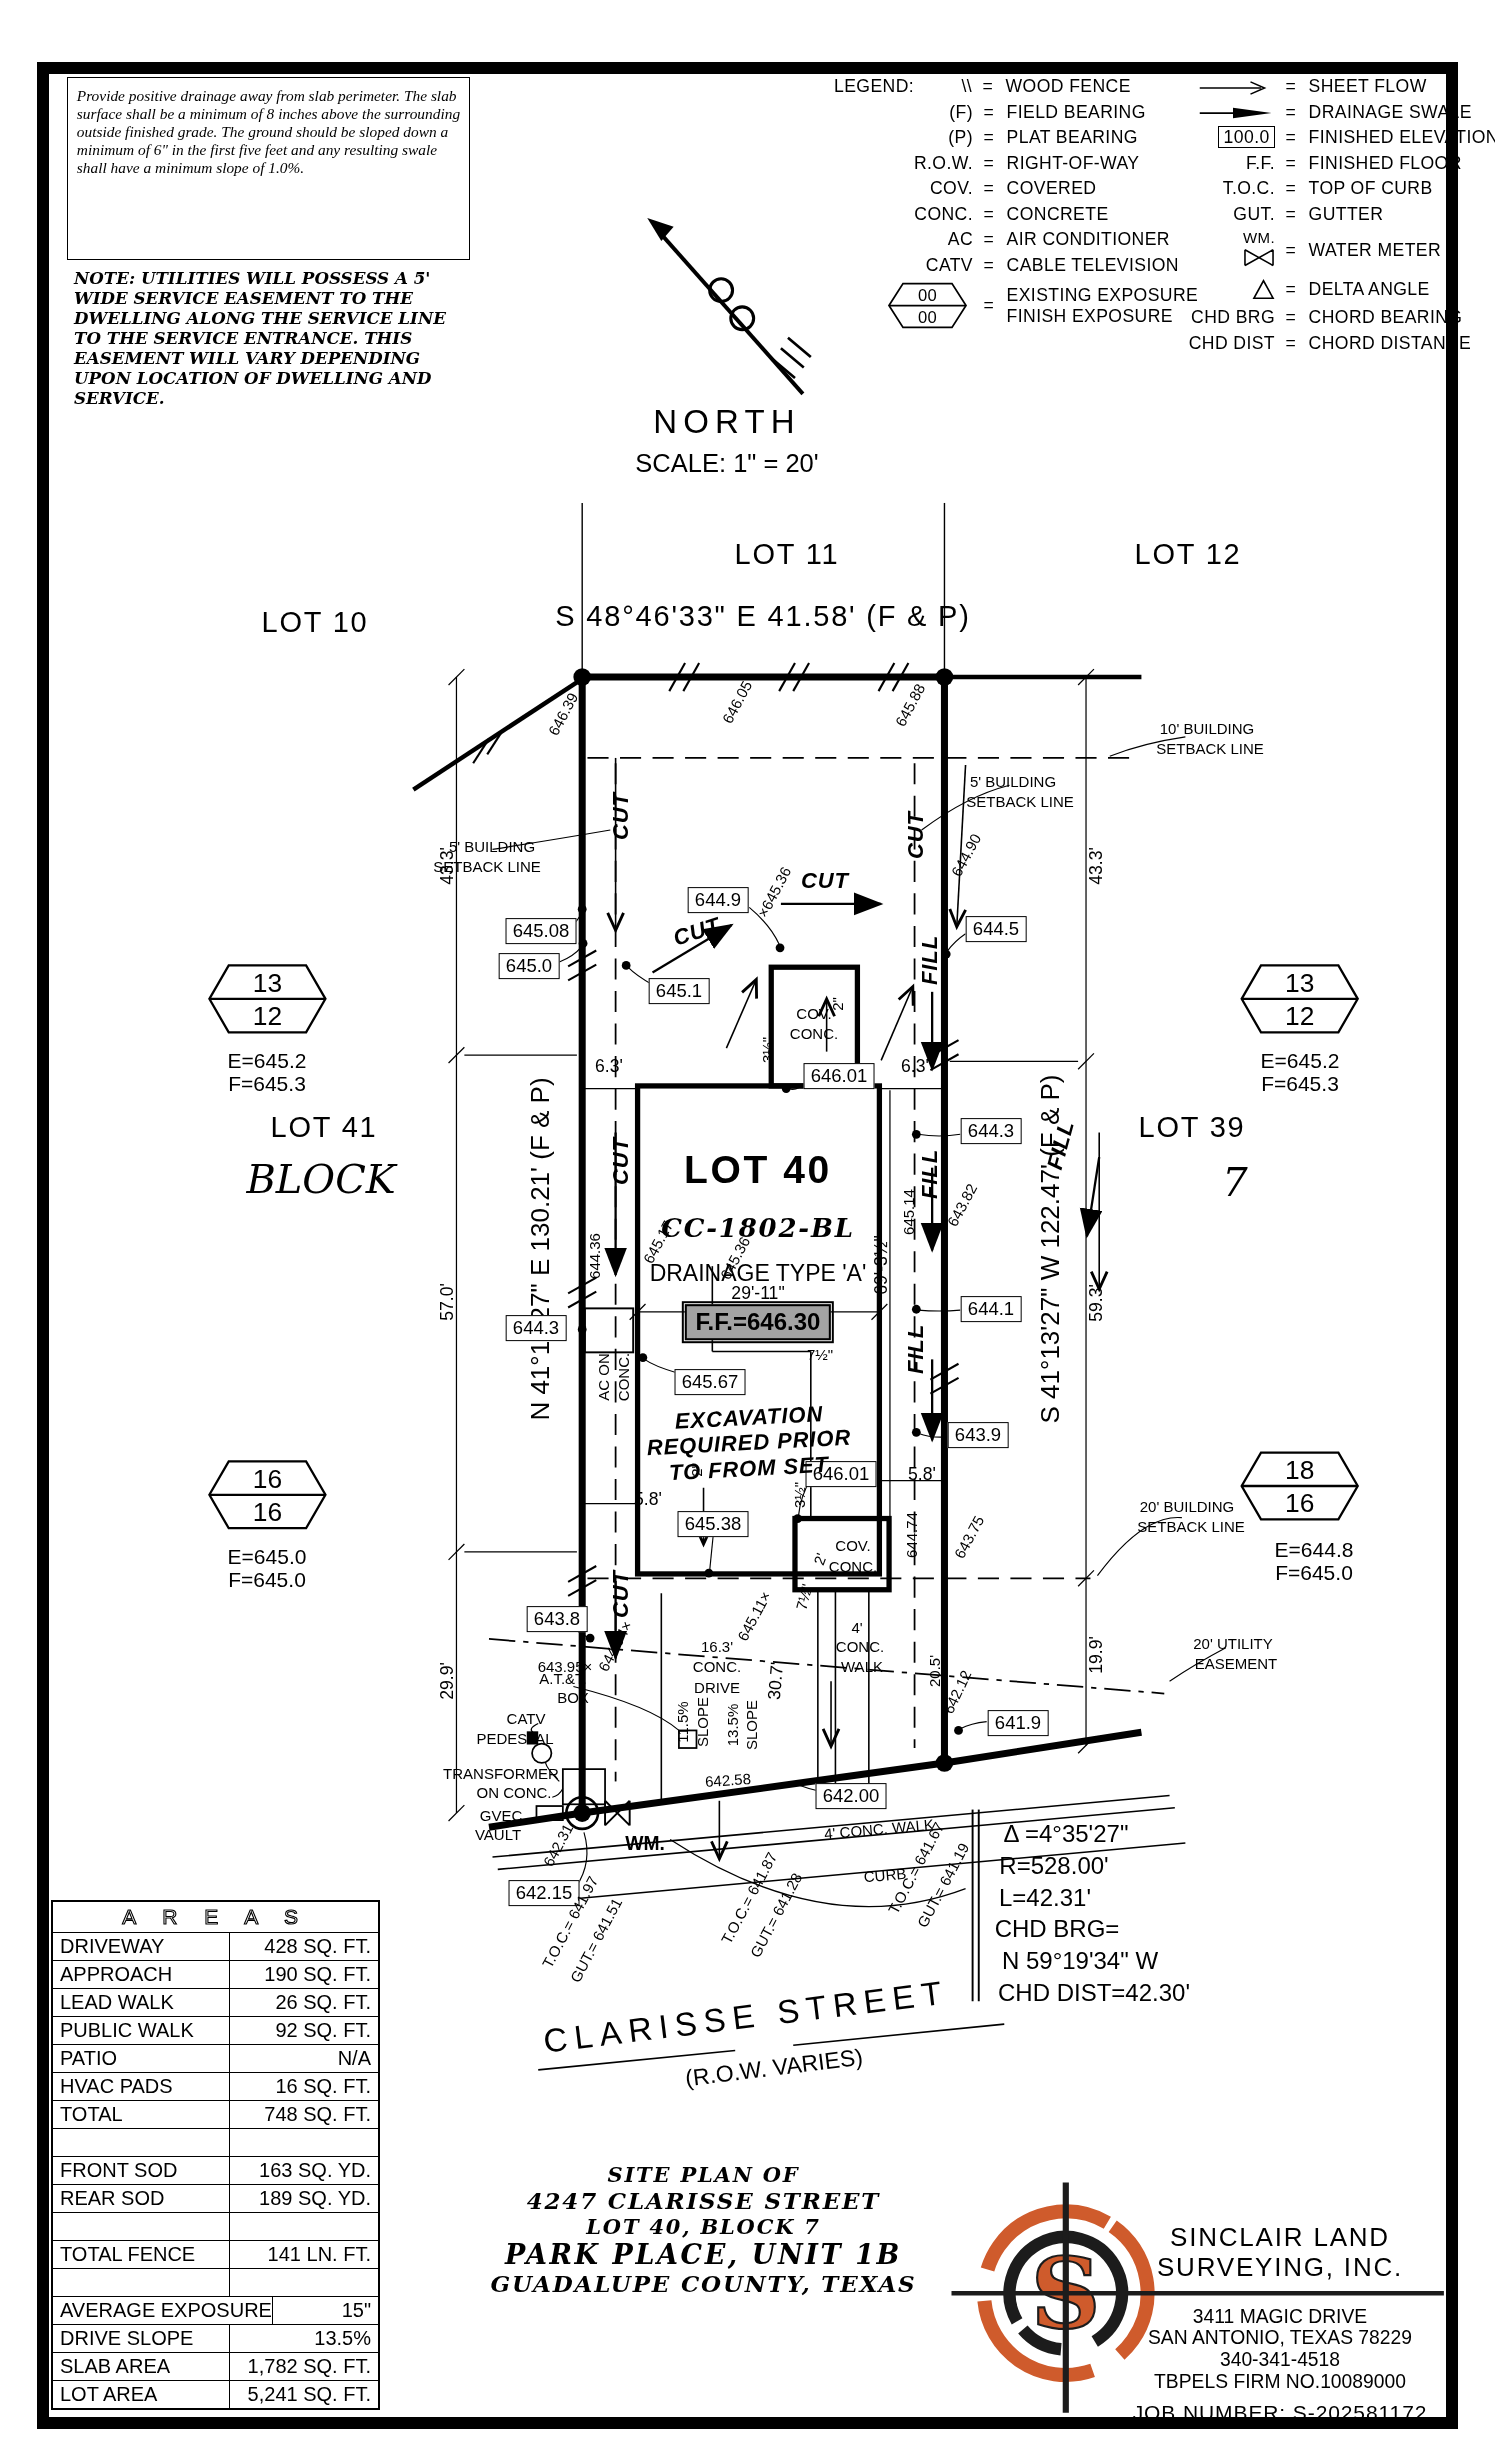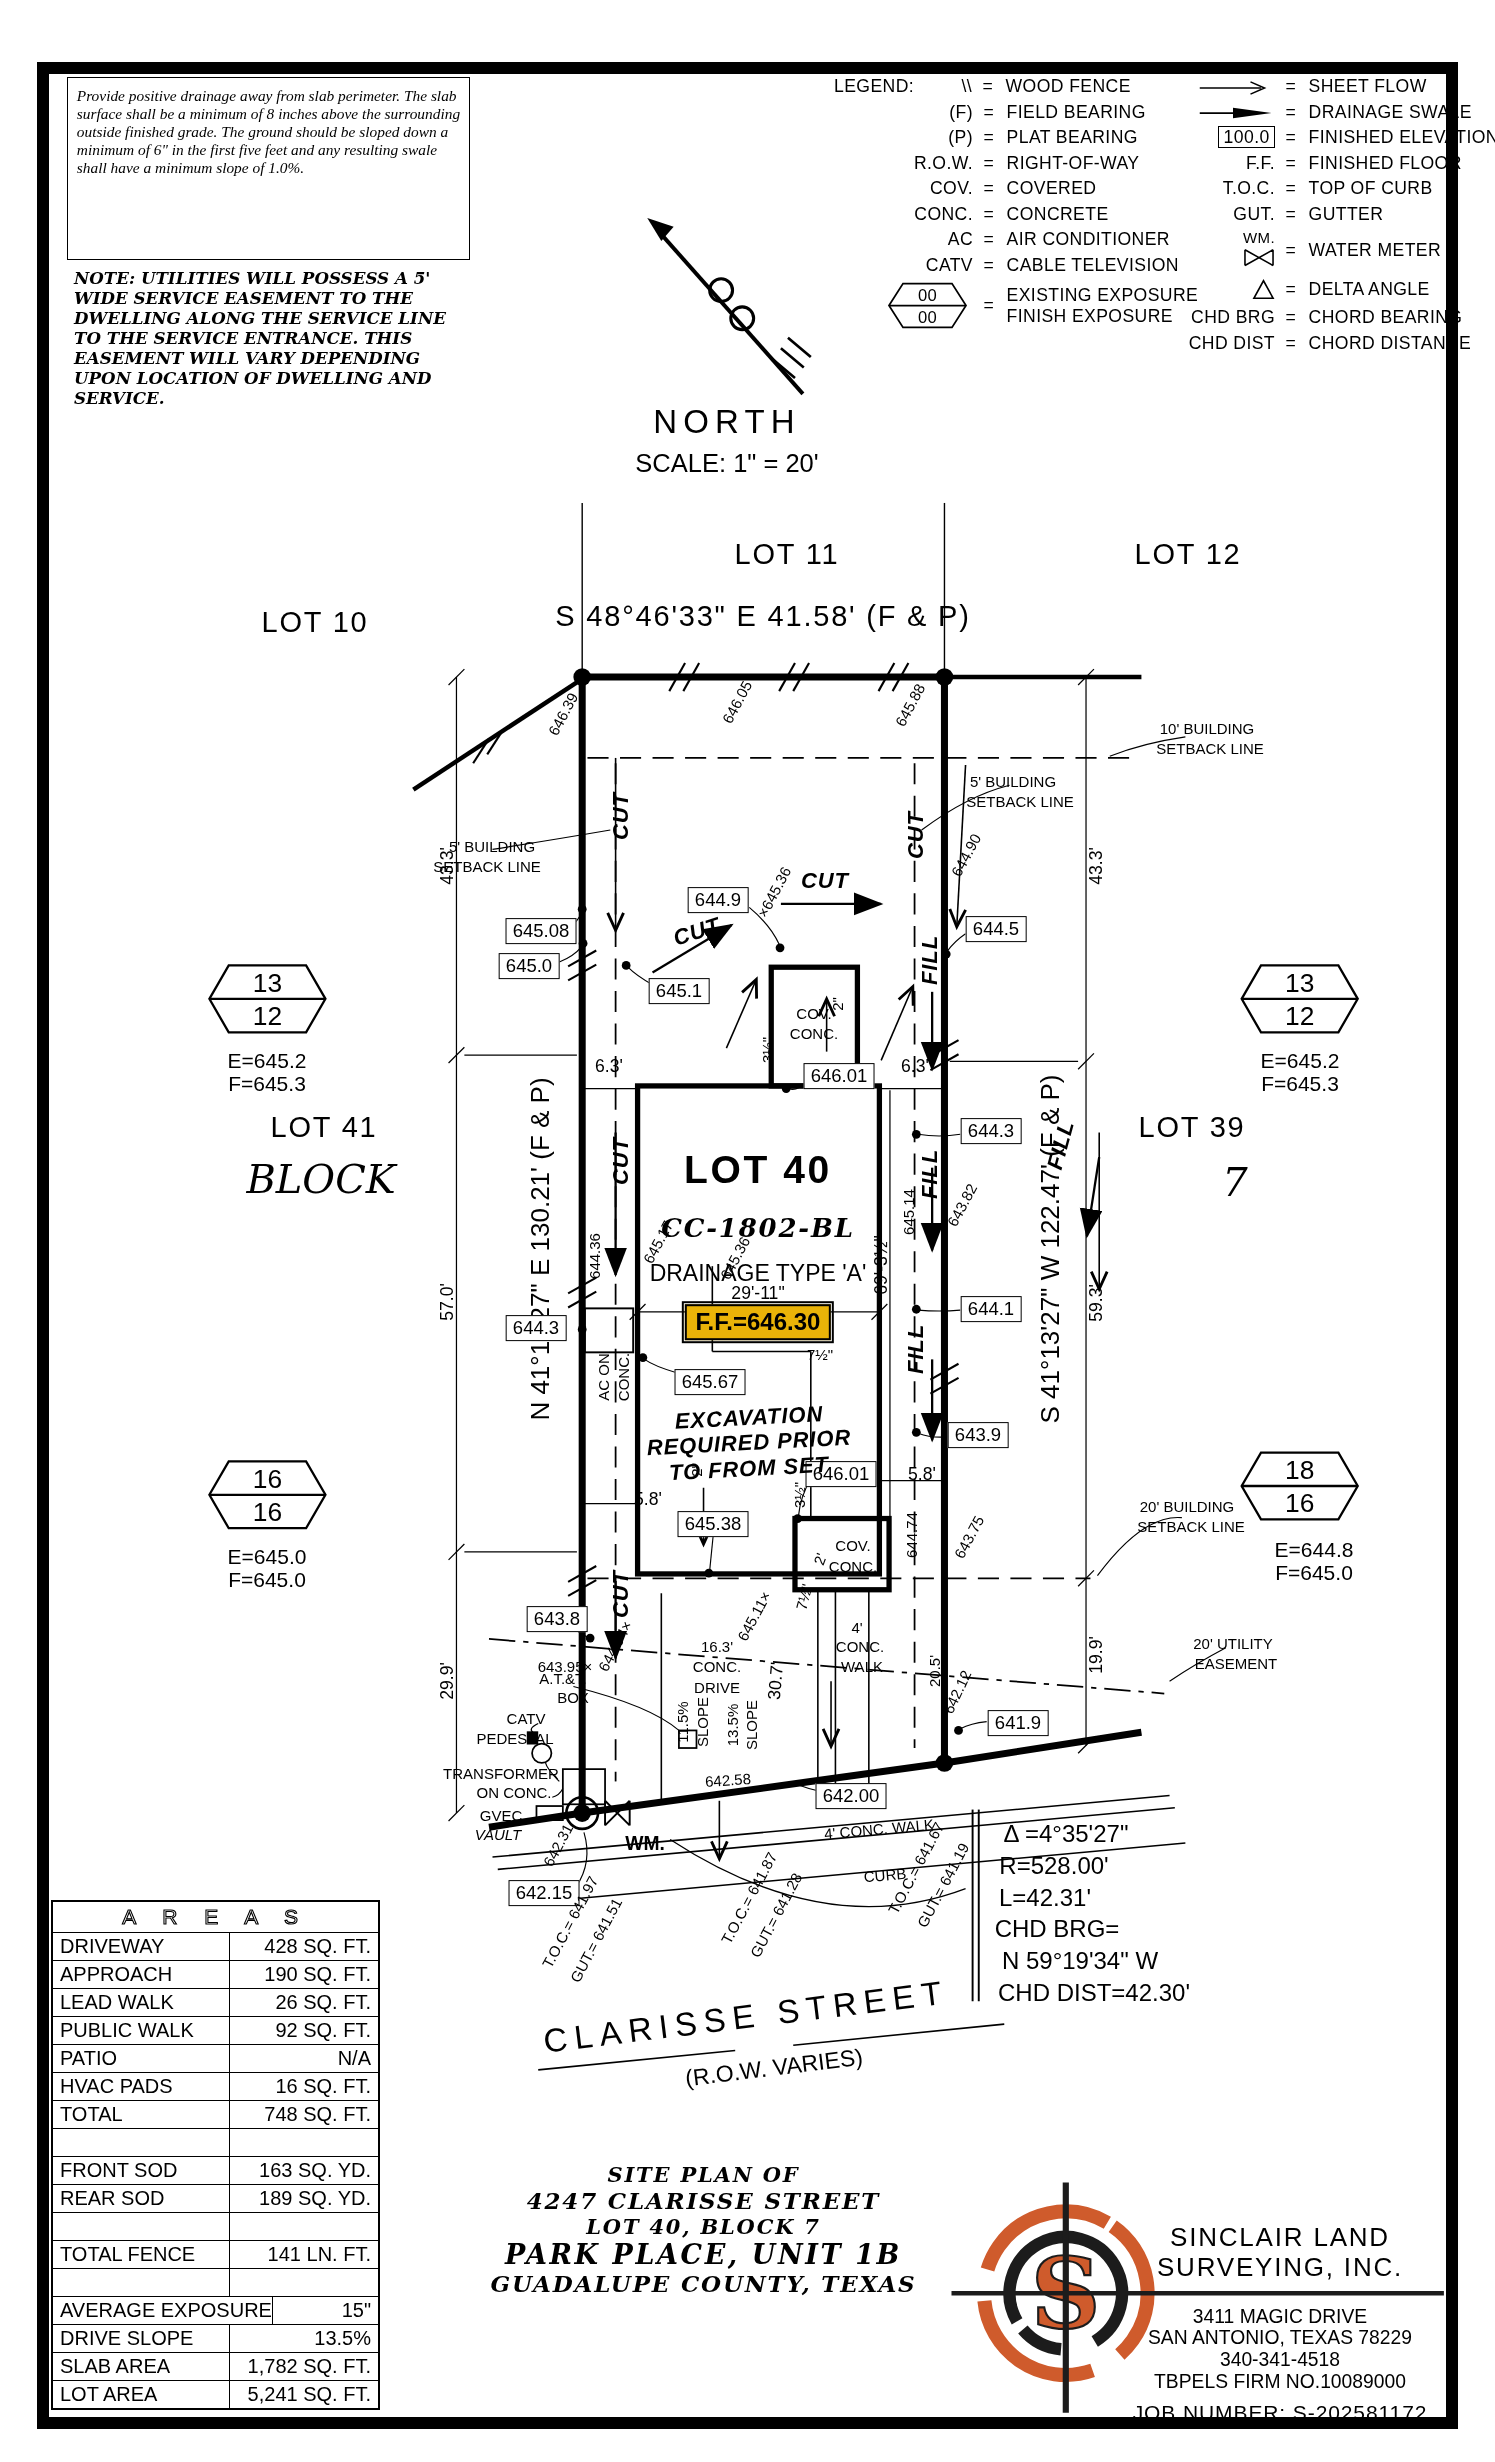--- a/index.html
+++ b/index.html
@@ -22,21 +22,21 @@
   .lsym{width:139px;text-align:right;padding-right:10.6px;flex:none;}
   .leq{width:23px;flex:none;}
   .llab{white-space:nowrap;}
   .lbox{border:1.8px solid #000;padding:0 4.4px;}
   .two{line-height:1.15;}
   
   .plabel{position:absolute;font-size:17.6px;white-space:nowrap;transform:translate(-50%,-50%);}
   .sm{font-size:15px;}
   .b{font-weight:bold;font-size:19.3px;}
   .box{border:1.8px solid #000;background:#fff;padding:0.9px 6.2px;font-size:18.5px;}
-  .ffbox{border:2.6px solid #000;outline:2.2px solid #000;outline-offset:1.8px;background:#eab308;
+  .ffbox{border:2.6px solid #000;outline:2.2px solid #000;outline-offset:1.8px;background:#a3a3a3;
          padding:1.8px 8.8px;font-size:24px;font-weight:bold;}
   .big{font-size:29px;letter-spacing:1.8px;}
   .huge{font-size:39px;font-weight:bold;letter-spacing:2.6px;}
   .si{font-family:"DejaVu Serif",serif;font-style:italic;font-size:40px;}
   .sib{font-family:"DejaVu Serif",serif;font-style:italic;font-weight:bold;font-size:26px;letter-spacing:1.8px;}
   .bi{font-weight:bold;font-style:italic;font-size:22px;letter-spacing:0.9px;}
   .row{font-size:24px;}
   .street{font-size:33px;letter-spacing:7px;}
   .north{font-size:33px;letter-spacing:6.2px;}
   
@@ -541,21 +541,21 @@
       <div class="plabel sm" style="left: 879px; top: 1829px; transform: translate(-50%, -50%) rotate(-5deg);">4' CONC. WALK</div>
       <div class="plabel sm" style="left: 885px; top: 1875px; transform: translate(-50%, -50%) rotate(-5deg);">CURB</div>
       <div class="plabel b" style="left: 645px; top: 1844px; transform: translate(-50%, -50%) rotate(0deg);">WM.</div>
       <div class="plabel sm" style="left: 563px; top: 1678px; transform: translate(-50%, -50%) rotate(0deg);">A.T.&amp;T.</div>
       <div class="plabel sm" style="left: 573px; top: 1697px; transform: translate(-50%, -50%) rotate(0deg);">BOX</div>
       <div class="plabel sm" style="left: 526px; top: 1718px; transform: translate(-50%, -50%) rotate(0deg);">CATV</div>
       <div class="plabel sm" style="left: 515px; top: 1738px; transform: translate(-50%, -50%) rotate(0deg);">PEDESTAL</div>
       <div class="plabel sm" style="left: 501px; top: 1773px; transform: translate(-50%, -50%) rotate(0deg);">TRANSFORMER</div>
       <div class="plabel sm" style="left: 514px; top: 1792px; transform: translate(-50%, -50%) rotate(0deg);">ON CONC.</div>
       <div class="plabel sm" style="left: 501px; top: 1815px; transform: translate(-50%, -50%) rotate(0deg);">GVEC</div>
-      <div class="plabel sm" style="left: 498px; top: 1834px; transform: translate(-50%, -50%) rotate(0deg); font-style: italic;">VAULT</div>
+      <div class="plabel sm" style="left: 498px; top: 1834px; transform: translate(-50%, -50%) rotate(0deg);">VAULT</div>
       <div class="plabel sm" style="left: 563px; top: 714px; transform: translate(-50%, -50%) rotate(-62deg);">646.39</div>
       <div class="plabel sm" style="left: 737px; top: 702px; transform: translate(-50%, -50%) rotate(-62deg);">646.05</div>
       <div class="plabel sm" style="left: 910px; top: 705px; transform: translate(-50%, -50%) rotate(-62deg);">645.88</div>
       <div class="plabel sm" style="left: 966px; top: 855px; transform: translate(-50%, -50%) rotate(-62deg);">644.90</div>
       <div class="plabel sm" style="left: 774px; top: 892px; transform: translate(-50%, -50%) rotate(-62deg);">×645.36</div>
       <div class="plabel sm" style="left: 594px; top: 1256px; transform: translate(-50%, -50%) rotate(-90deg);">644.36</div>
       <div class="plabel sm" style="left: 658px; top: 1242px; transform: translate(-50%, -50%) rotate(-62deg);">645.17</div>
       <div class="plabel sm" style="left: 735px; top: 1258px; transform: translate(-50%, -50%) rotate(-62deg);">645.36</div>
       <div class="plabel sm" style="left: 908px; top: 1212px; transform: translate(-50%, -50%) rotate(-90deg);">645.14</div>
       <div class="plabel sm" style="left: 962px; top: 1205px; transform: translate(-50%, -50%) rotate(-62deg);">643.82</div>

